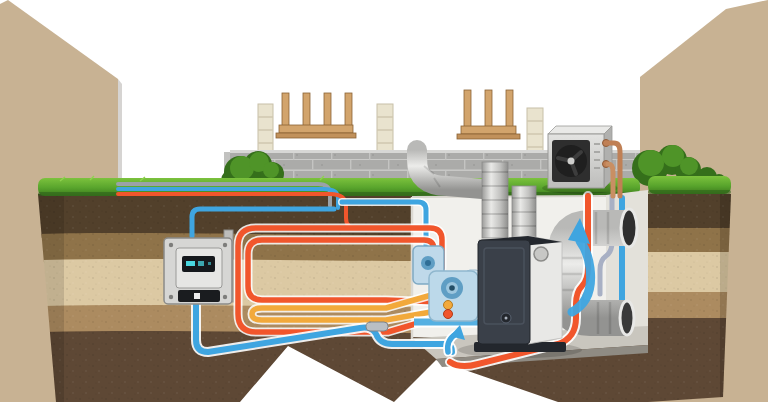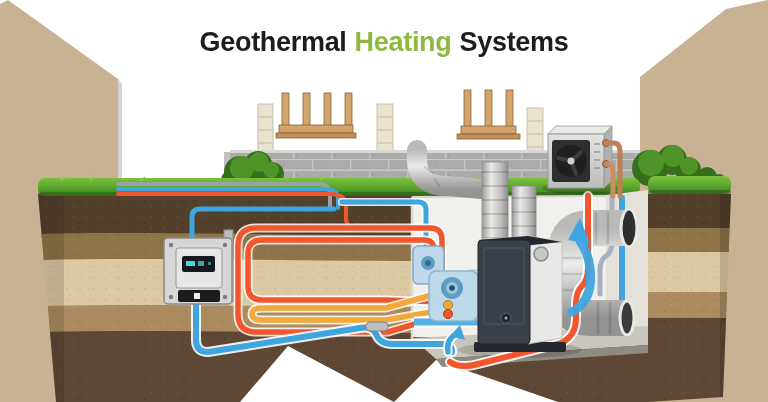--- a/index.html
+++ b/index.html
@@ -280,17 +280,14 @@
       <rect x="176" y="248" width="46" height="40" rx="3" fill="#e6e6e4" stroke="#9a9a98" stroke-width="1"></rect>
       <rect x="182" y="256" width="33" height="16" rx="2" fill="#15181c"></rect>
       <rect x="186" y="261" width="9" height="5" fill="#49d6e0"></rect>
       <rect x="198" y="261" width="6" height="5" fill="#49d6e0" opacity="0.75"></rect>
       <rect x="208" y="262" width="3" height="3" fill="#49d6e0" opacity="0.6"></rect>
       <rect x="178" y="290" width="42" height="12" rx="2" fill="#1a1c1f"></rect>
       <rect x="194" y="293" width="6" height="6" fill="#eeeeee"></rect>
     </g>
   </svg>
 
-  <div id="title">
-    <span style="color: rgb(29, 29, 27);">Geothermal</span><span style="color: rgb(140, 185, 63);">Heating</span><span style="color: rgb(29, 29, 27);">Systems</span>
-  </div>
 
 </div>
 
 </body></html>

